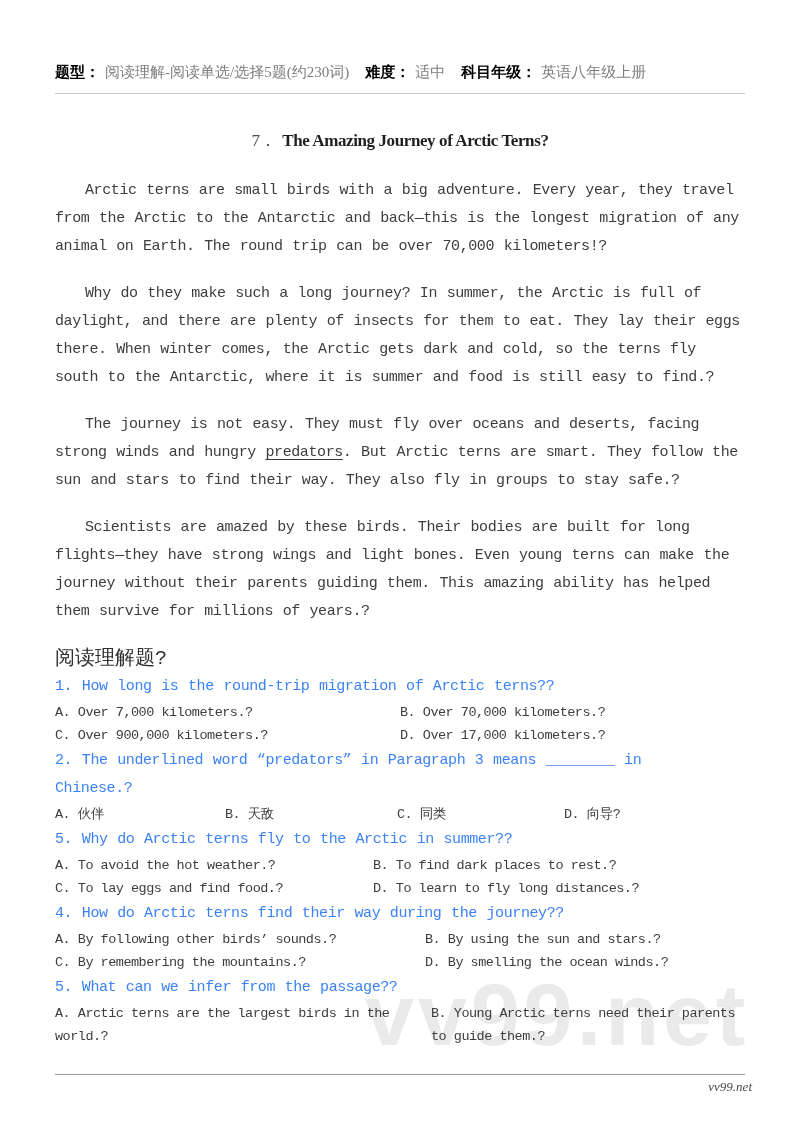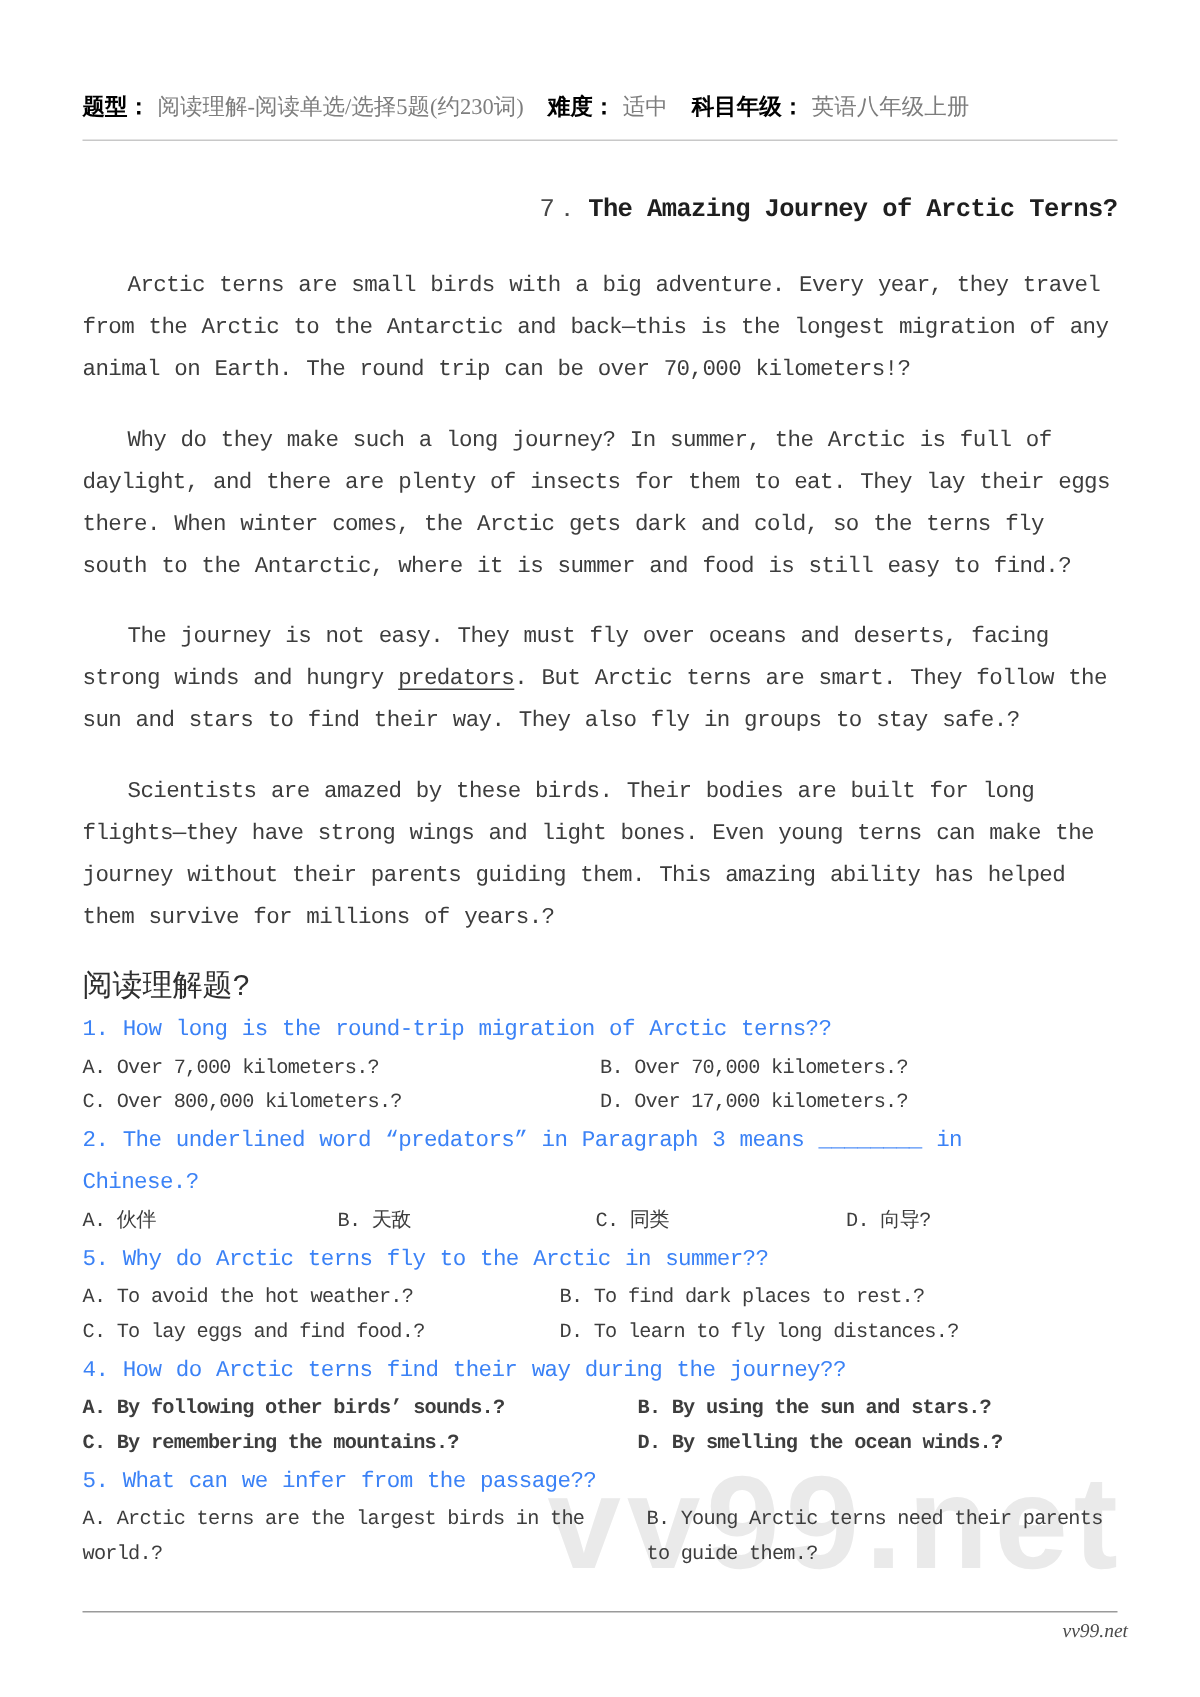--- a/index.html
+++ b/index.html
@@ -31,25 +31,26 @@
   .meta-label { font-weight: 700; color: #000000; margin-right: 5px; }
   .meta-value { color: #7d7d7d; }
   .rule-top {
     border: none;
     border-top: 1px solid #c8c8c8;
     margin: 11px 0 0 0;
   }
   
   .article-title {
     margin: 33px 0 0 0;
-    text-align: right;
+    text-align: center;
     font-size: 17px;
     line-height: 28px;
     letter-spacing: -0.4px;
     font-weight: 400;
+    font-family: Liberation Serif, serif;
   }
   .article-title .title-num { color: #4a4a4a; margin-right: 6px; }
   .article-title .title-text { font-weight: 700; color: #1f1f1f; }
   .para {
     margin: 0 0 19px 0;
     font-size: 15px;
     line-height: 28px;
     letter-spacing: -0.4px;
     word-spacing: 1px;
     color: #3d3d3d;
@@ -74,21 +75,21 @@
   .opts {
     display: grid;
     font-size: 13.5px;
     line-height: 23px;
     letter-spacing: -0.5px;
     color: #3d3d3d;
   }
   .opts-q1 { grid-template-columns: 345px 1fr; }
   .opts-q2 { grid-template-columns: 170px 172px 167px 1fr; }
   .opts-q3 { grid-template-columns: 318px 1fr; }
-  .opts-q4 { grid-template-columns: 370px 1fr; font-weight: bold; }
+  .opts-q4 { grid-template-columns: 370px 1fr; }
   .opts-q5 { grid-template-columns: 345px 1fr; gap: 31px; }
   .opt { padding: 0; }
   
   .watermark {
     position: absolute;
     left: 365px;
     top: 960px;
     z-index: 0;
     font-family: "Liberation Sans", sans-serif;
     font-weight: 700;
@@ -154,21 +155,21 @@
 
     <p class="para">Scientists are amazed by these birds. Their bodies are built for long flights—they have strong wings and light bones. Even young terns can make the journey without their parents guiding them. This amazing ability has helped them survive for millions of years.?</p>
 
     <div class="section-title">阅读理解题?</div>
 
     <div class="question">
       <div class="q-text">1. How long is the round-trip migration of Arctic terns??</div>
       <div class="opts opts-q1">
         <div class="opt">A. Over 7,000 kilometers.?</div>
         <div class="opt">B. Over 70,000 kilometers.?</div>
-        <div class="opt">C. Over 800,000 kilometers.?</div>
+        <div class="opt">C. Over 900,000 kilometers.?</div>
         <div class="opt">D. Over 17,000 kilometers.?</div>
       </div>
     </div>
 
     <div class="question">
       <div class="q-text">2. The underlined word “predators” in Paragraph 3 means ________ in</div>
       <div class="q-text">Chinese.?</div>
       <div class="opts opts-q2">
         <div class="opt">A. 伙伴</div>
         <div class="opt">B. 天敌</div>

